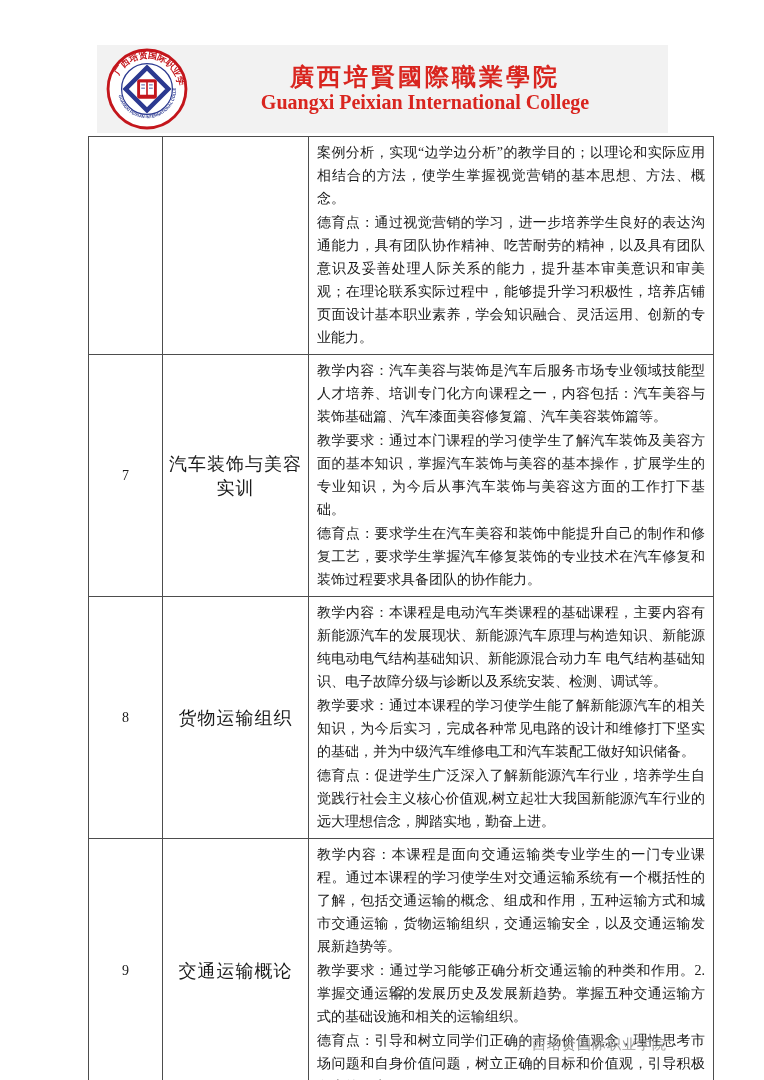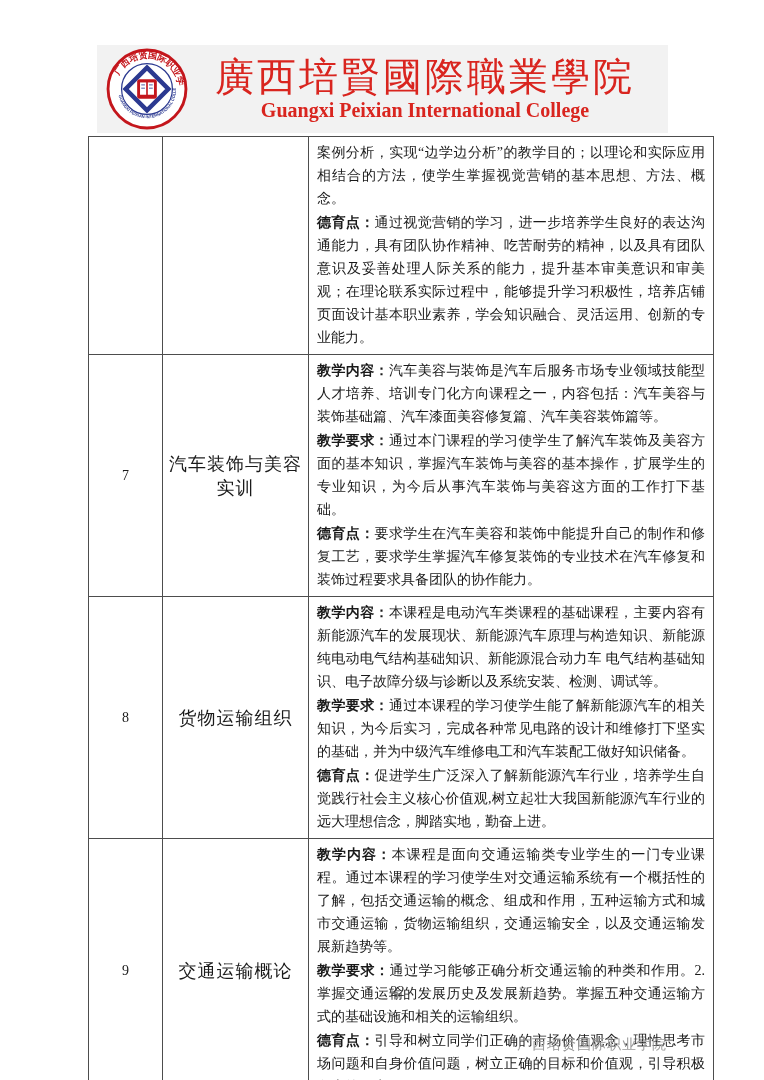--- a/index.html
+++ b/index.html
@@ -11,42 +11,42 @@
 
   
   .header-band {
     position:absolute; left:97px; top:45px; width:571px; height:88px;
     background:#f2f2f2; display:flex; align-items:center;
   }
   .logo { width:82px; height:82px; margin-left:9px; flex:none; }
   .titles { flex:1; text-align:center; color:#d9251f; padding-right:6px; }
   .title-zh {
     font-family:"DejaVu Serif", serif;
-    font-size:39px; font-weight:normal; letter-spacing:3px; line-height:1.08;
+    font-size:24px; font-weight:bold; letter-spacing:3px; line-height:1.08;
     white-space:nowrap;
   }
   .title-en {
     font-family:"Liberation Serif", serif;
     font-size:20px; font-weight:bold; margin-top:1px; white-space:nowrap;
   }
 
   
   table.course-table {
     position:absolute; left:88px; top:136px; width:588px;
     border-collapse:collapse; table-layout:fixed;
   }
   .course-table td { border:1px solid #4d4d4d; }
   td.cell-num  { width:64px;  text-align:center; vertical-align:middle; font-size:14px; }
   td.cell-name { width:136px; text-align:center; vertical-align:middle; font-size:18px; letter-spacing:1px; }
   td.cell-content {
     width:388px; vertical-align:top; padding:3px 8px 4px 8px;
     font-size:14px; line-height:23px; text-align:justify;
   }
   .para { margin:1px 0; }
-  .plabel { font-weight:bold; }
+  .plabel { font-weight:normal; }
   tr.row-0 td { height:139px;padding-left:8px; }
   tr.row-1 td { height:179px; }
   tr.row-2 td { height:212px; }
   tr.row-3 td { height:197px; }
 
   
   .page-num {
     position:absolute; left:0; right:0; top:984px; text-align:center;
     font-size:14px; color:#333;margin-left:31px;
   }

